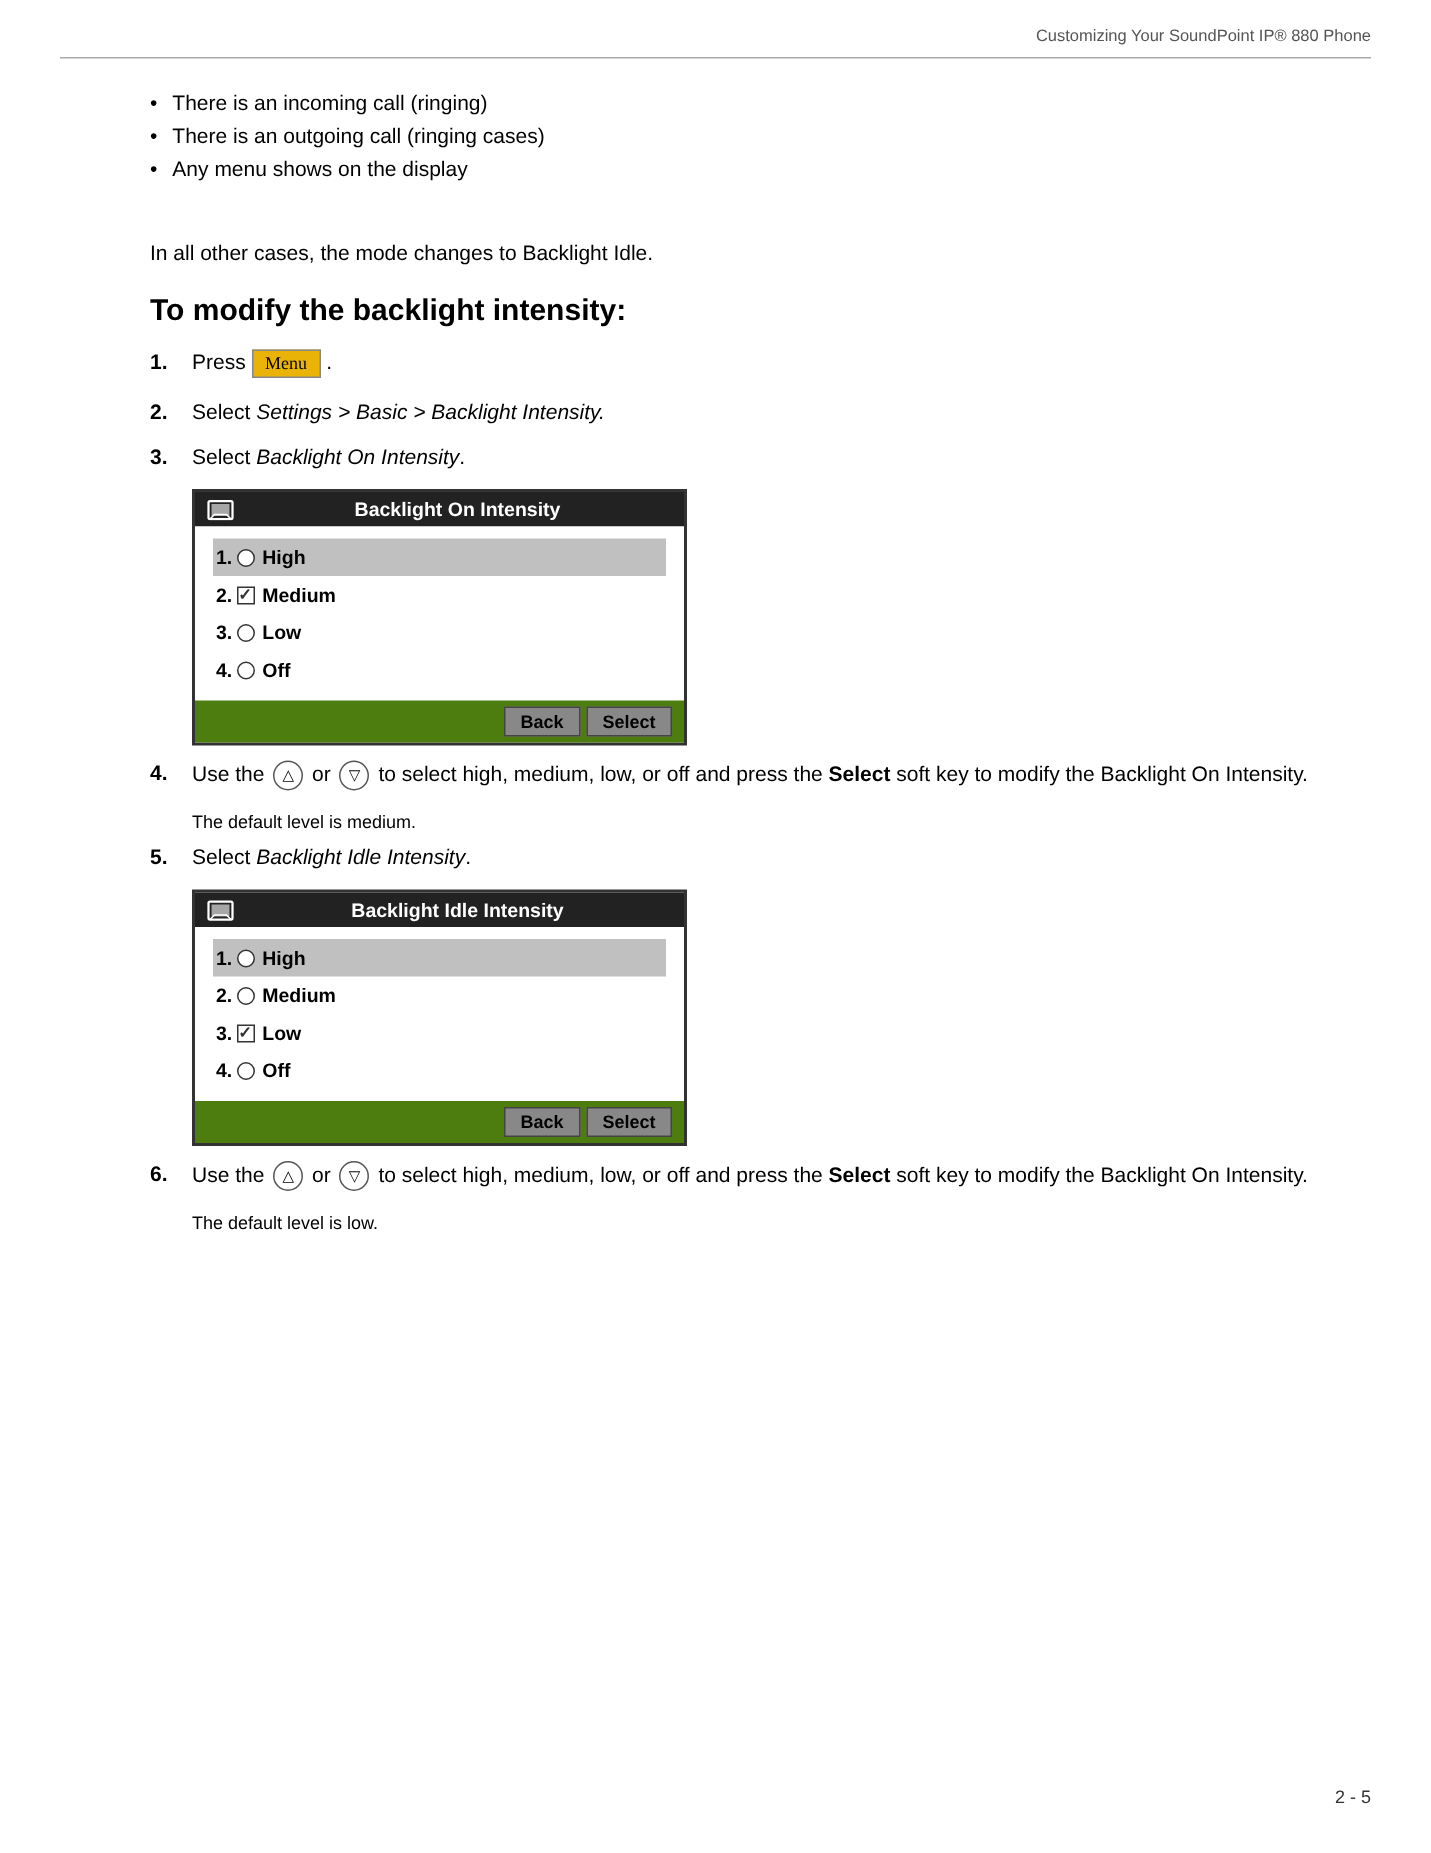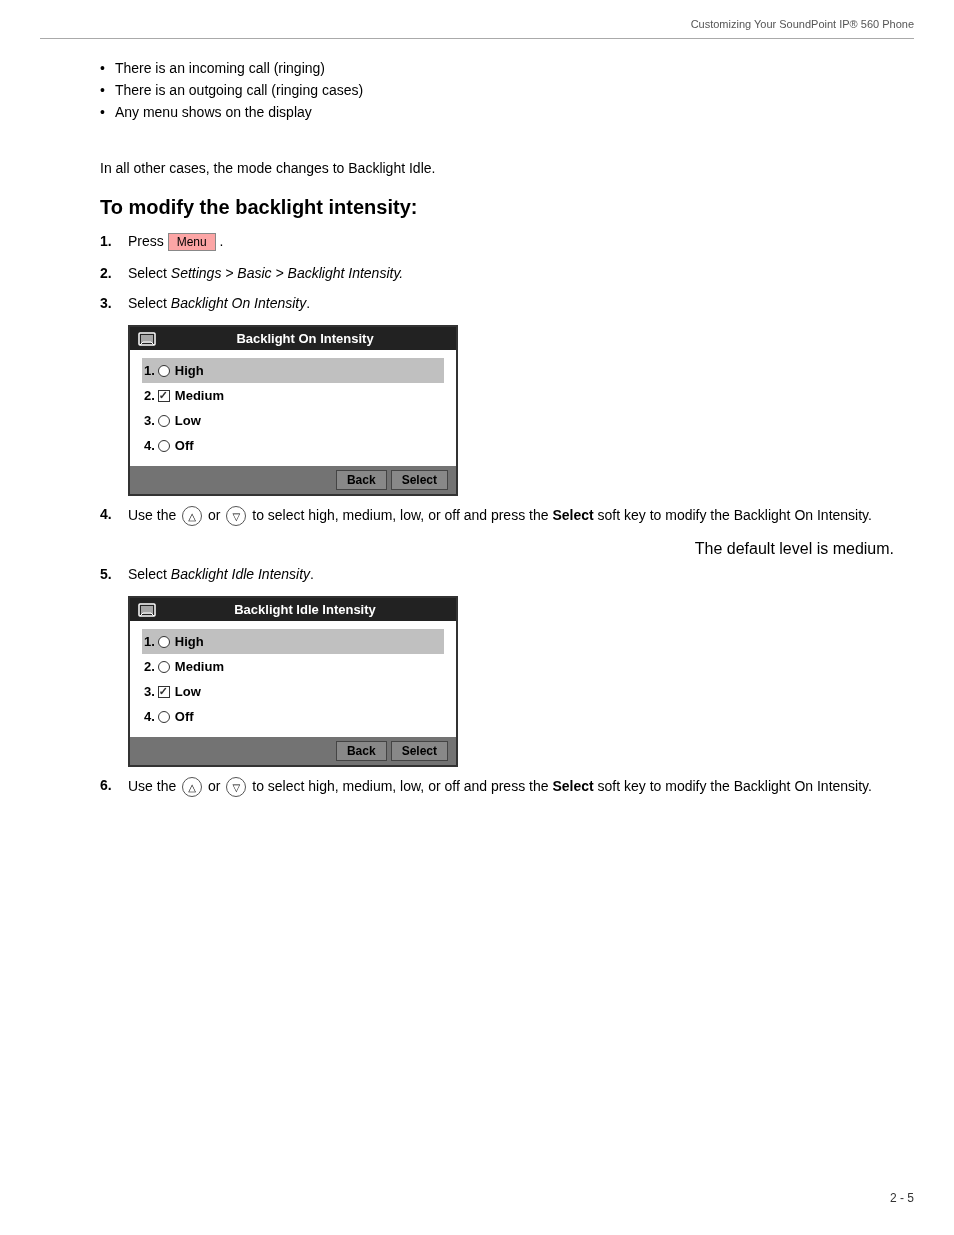--- a/index.html
+++ b/index.html
@@ -99,22 +99,22 @@
       font-style: italic;
       font-weight: normal;
     }
 
     
     .menu-button {
       display: inline-block;
       border: 1px solid #888;
       padding: 1px 8px;
       font-size: 12px;
-      font-family: Liberation Sans, sans-serif;
-      background: #fca5a5;
+      font-family: Liberation Serif, serif;
+      background: #eab308;
       vertical-align: middle;
     }
 
     
     .phone-screen {
       border: 2px solid #333;
       background: #fff;
       width: 330px;
       margin: 10px 0 10px 28px;
       font-family: Arial, sans-serif;
@@ -181,21 +181,21 @@
       position: absolute;
       top: -2px;
       left: 0px;
       font-size: 11px;
       color: #333;
     }
 
     .phone-screen-footer {
       display: flex;
       justify-content: flex-end;
-      background: #737373;
+      background: #4d7c0f;
       padding: 4px 8px;
       gap: 4px;
     }
     .phone-btn {
       font-size: 12px;
       font-weight: bold;
       font-family: Arial, sans-serif;
       padding: 2px 10px;
       background: #888;
       color: #000;
@@ -224,46 +224,45 @@
       height: 20px;
       border: 1.5px solid #555;
       border-radius: 50%;
       font-size: 10px;
       vertical-align: middle;
       margin: 0 2px;
     }
 
     
     .sub-text {
-      font-size: 16px;
+      font-size: 12px;
       font-family: Arial, sans-serif;
       margin-top: 8px;
       margin-bottom: 8px;
-      text-align: right;
     }
 
     
     .page-footer {
       position: absolute;
       bottom: 30px;
       right: 40px;
       font-size: 12px;
       font-family: Arial, sans-serif;
       color: #333;
     }
 
     .option-num {
       margin-right: 3px;
     }
   </style>
 </head>
 <body>
 
 <div class="page-header">
-  <span>Customizing Your SoundPoint IP® 560 Phone</span>
+  <span>Customizing Your SoundPoint IP® 880 Phone</span>
 </div>
 <div class="header-rule"></div>
 
 <div class="content">
 
   <ul class="bullet-list">
     <li>
         <span>There is an incoming call (ringing)</span>
       </li>
     <li>
@@ -401,18 +400,19 @@
       <button class="phone-btn">Select</button>
     </div>
   </div>
 
   <div class="step">
     <span class="step-num">6.</span>
     <span class="step-content">
       <span>Use the </span><span class="arrow-up">△</span><span> or </span><span class="arrow-down">▽</span><span> to select high, medium, low, or off and press the </span><strong>Select</strong><span> soft key to modify the Backlight On Intensity.</span>
     </span>
   </div>
+  <p class="sub-text" style="margin-left: 28px;">The default level is low.</p>
 
 </div>
 
 <div class="page-footer">
   <span>2 - 5</span>
 </div>
 
 </body></html>

